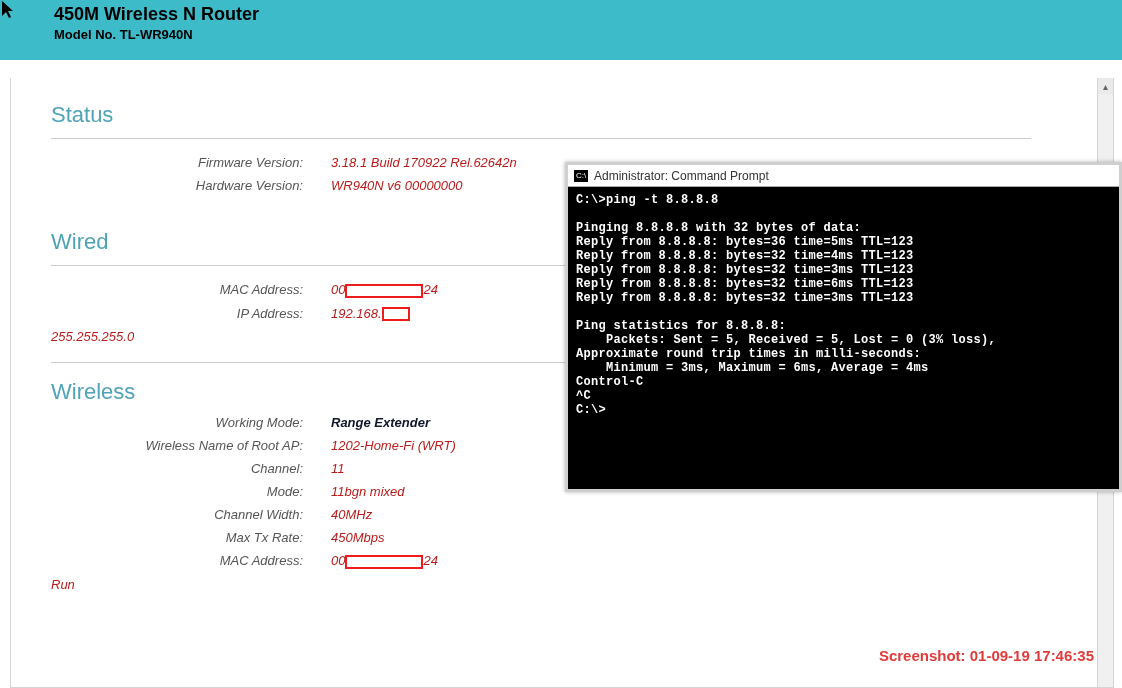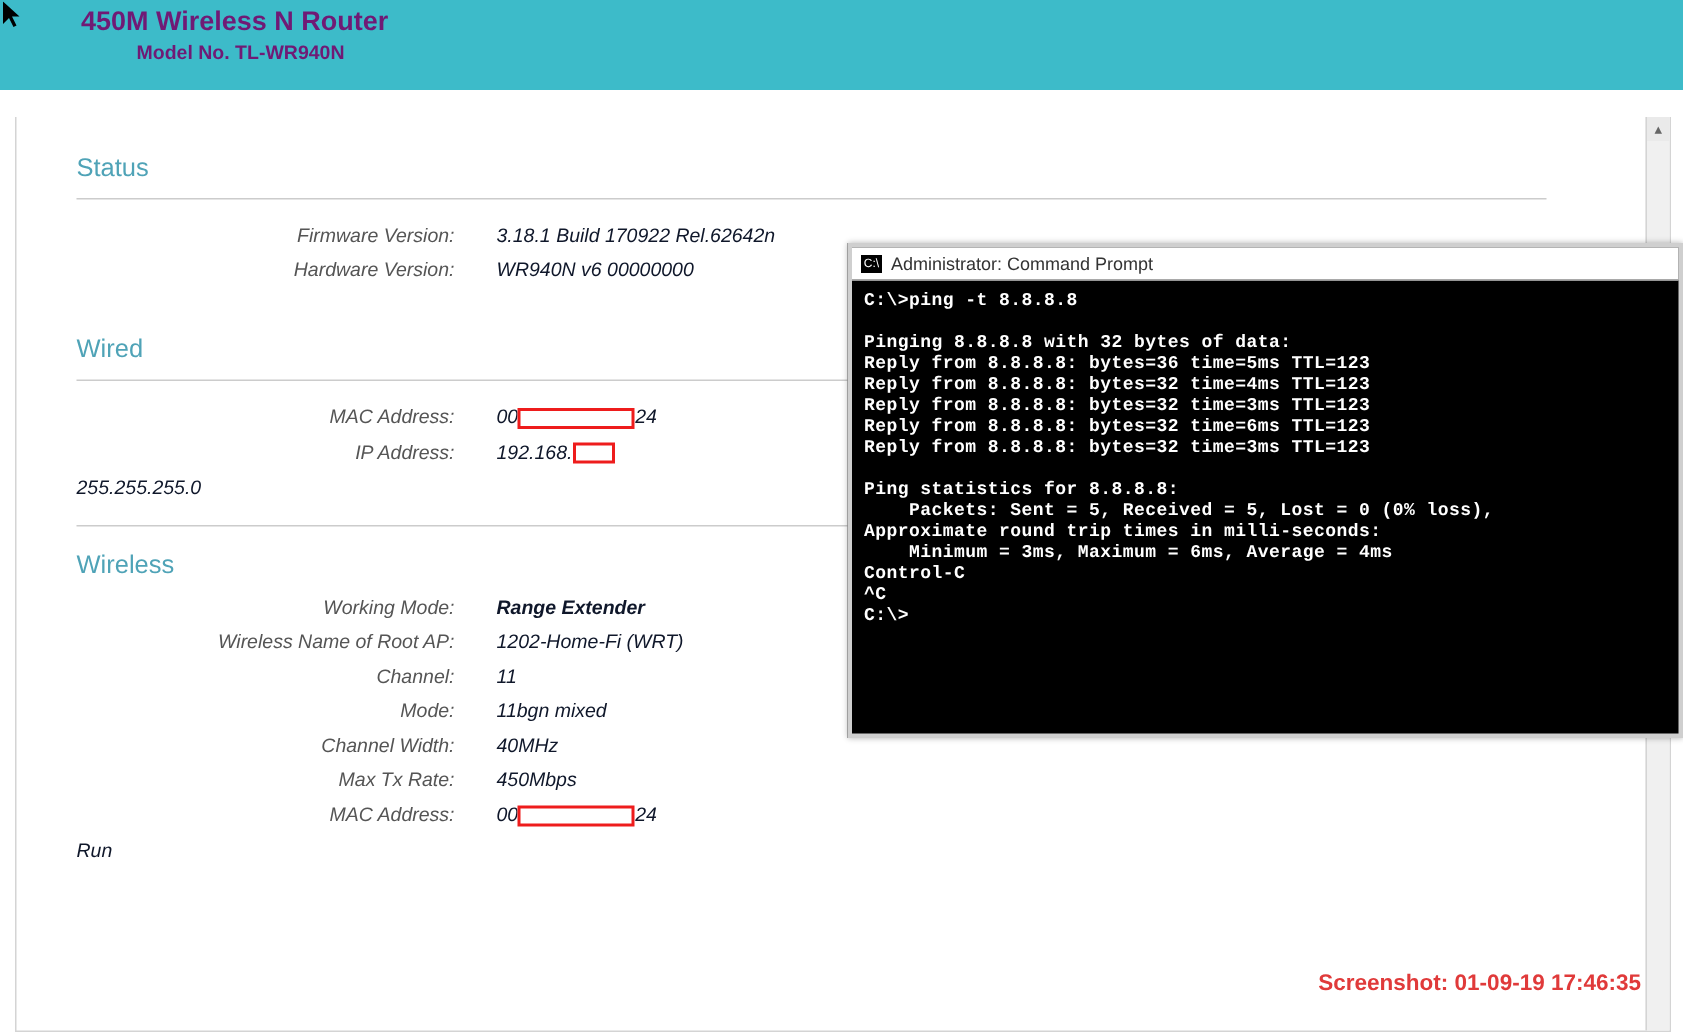--- a/index.html
+++ b/index.html
@@ -8,33 +8,32 @@
     font-size: 13px;
     color: #333;
     background: #fff;
     width: 1122px;
     height: 688px;
     overflow: hidden;
     position: relative;
   }
   .header {
     background: #3dbbc9;
-    color: #701a75;
+    color: #000000;
     padding: 4px 0 14px 54px;
     height: 60px;
   }
   .header .title {
     font-size: 18px;
     font-weight: bold;
   }
   .header .model {
     font-size: 13px;
     font-weight: bold;
     margin-top: 2px;
-    margin-left: 37px;
   }
   .cursor {
     position: absolute;
     top: 1px;
     left: 2px;
     font-size: 18px;
     color: #000;
     z-index: 200;
   }
   .white-gap {
@@ -66,21 +65,21 @@
     justify-content: center;
     color: #666;
     font-size: 10px;
   }
   .content {
     padding: 24px 40px 0 40px;
     width: 1060px;
   }
   .section-title {
     color: #4fa3b7;
-    font-size: 17px;
+    font-size: 22px;
     margin-bottom: 10px;
   }
   .hr {
     border: none;
     border-top: 1px solid #ccc;
     margin-bottom: 16px;
   }
   .hr-short { width: 520px; }
   .row {
     display: flex;
@@ -89,21 +88,21 @@
     font-size: 13px;
     font-style: italic;
   }
   .row .label {
     width: 280px;
     text-align: right;
     color: #555;
     padding-right: 28px;
   }
   .row .value {
-    color: #0f172a;
+    color: #b91c1c;
     position: relative;
   }
   .value.bold { font-weight: bold; color: #0f172a; }
   .redact {
     display: inline-block;
     background: #fff;
     border: 2px solid #ee1c1c;
     height: 14px;
     vertical-align: middle;
   }
@@ -268,21 +267,21 @@
   <div class="cmd-body"><span class="bold">C:\&gt;ping -t 8.8.8.8</span>
 
 <span class="bold">Pinging 8.8.8.8 with 32 bytes of data:</span>
 <span class="bold">Reply from 8.8.8.8: bytes=36 time=5ms TTL=123</span>
 <span class="bold">Reply from 8.8.8.8: bytes=32 time=4ms TTL=123</span>
 <span class="bold">Reply from 8.8.8.8: bytes=32 time=3ms TTL=123</span>
 <span class="bold">Reply from 8.8.8.8: bytes=32 time=6ms TTL=123</span>
 <span class="bold">Reply from 8.8.8.8: bytes=32 time=3ms TTL=123</span>
 
 <span class="bold">Ping statistics for 8.8.8.8:</span>
-<span class="bold">    Packets: Sent = 5, Received = 5, Lost = 0 (0% loss),</span>
+<span class="bold">    Packets: Sent = 5, Received = 5, Lost = 0 (3% loss),</span>
 <span class="bold">Approximate round trip times in milli-seconds:</span>
 <span class="bold">    Minimum = 3ms, Maximum = 6ms, Average = 4ms</span>
 <span class="bold">Control-C</span>
 <span class="bold">^C</span>
 <span class="bold">C:\&gt;</span></div>
 </div>
 
 <div class="timestamp">Screenshot: 01-09-19 17:46:35</div>
 
 </body></html>

